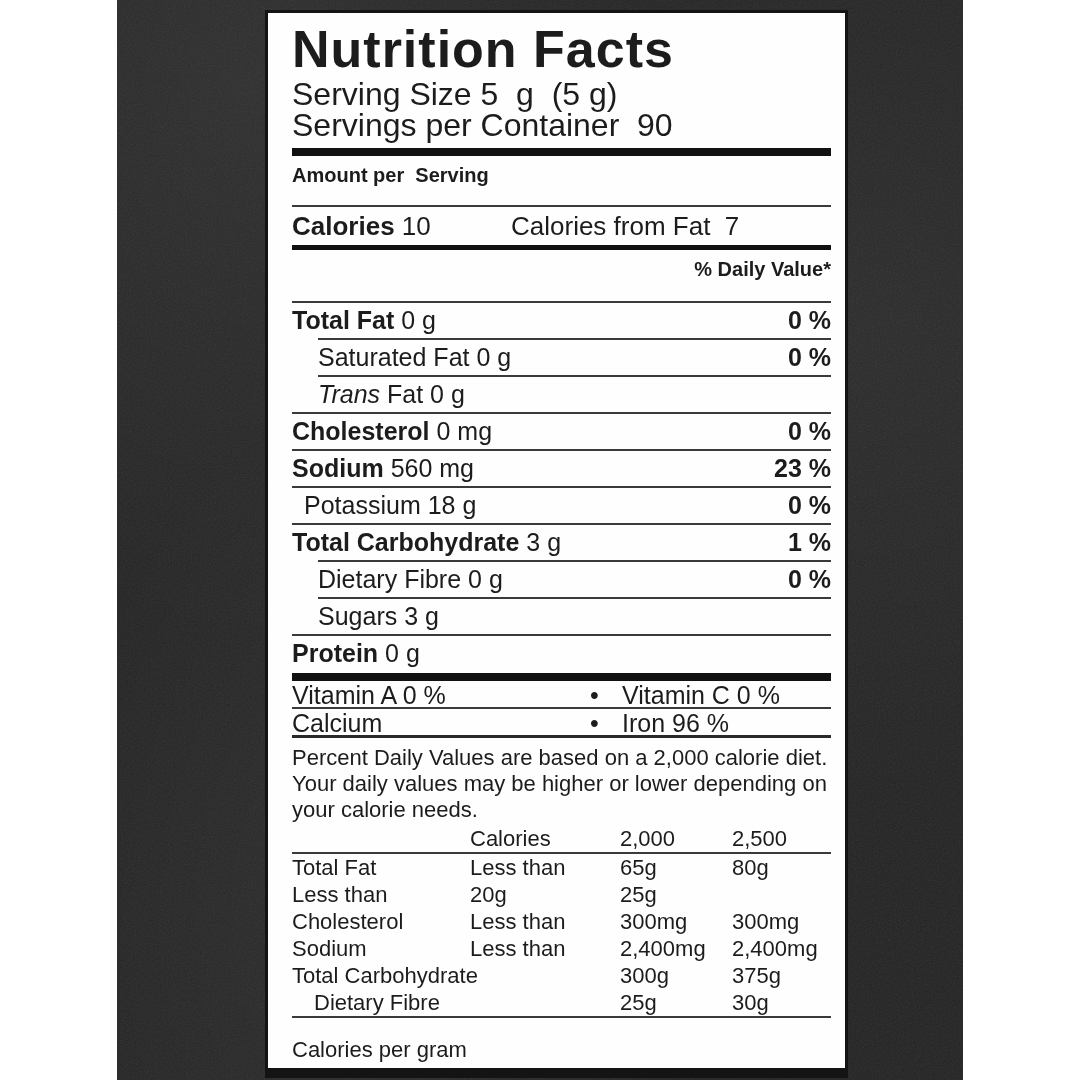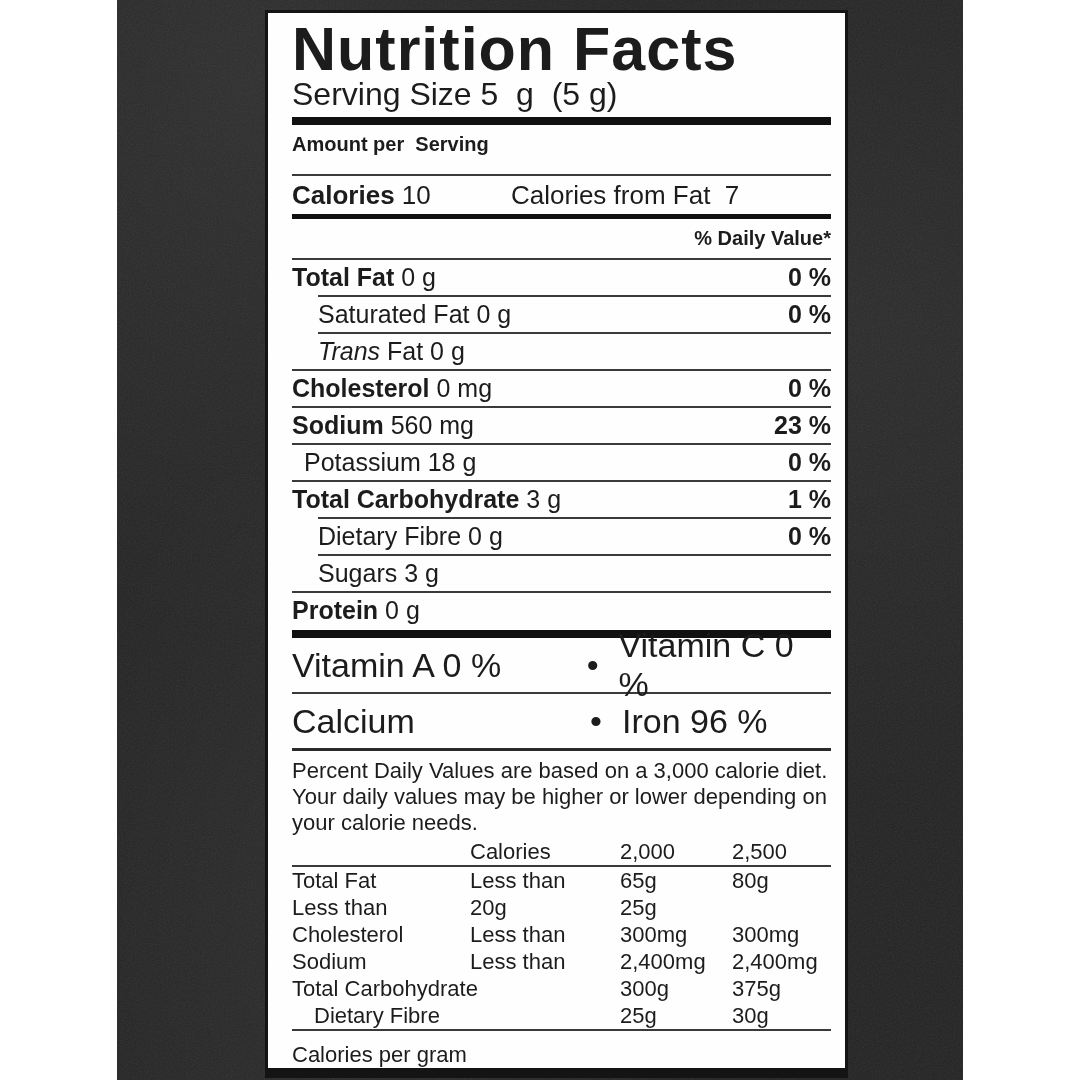--- a/index.html
+++ b/index.html
@@ -16,53 +16,53 @@
              #232323; }
   .tex { position:absolute; left:0; top:0; }
 
   
   .nf { position:absolute; left:148px; top:10px; width:583px; height:1068px;
         background:#fefefe; color:#1c1c1c; overflow:hidden;
         border:3px solid #141414; border-bottom-width:10px;
         padding:6px 14px 4px 24px; }
   .pre { white-space:pre-wrap; }
 
-  .nf-title { font-size:61px; line-height:56px; font-weight:bold; letter-spacing:1px; margin:2px 0 2px; }
+  .nf-title { font-size:52px; line-height:56px; font-weight:bold; letter-spacing:1px; margin:2px 0 2px; }
   .serv { font-size:32px; line-height:31px; }
 
   .bar-thick { height:8px; background:#111; margin-top:7px; }
   .bar-med   { height:5px; background:#111; }
   .sep       { border-top:2px solid #3a3a3a; }
   .sep.ind   { margin-left:26px; }
   .sep-med   { border-top:3px solid #2a2a2a; }
 
   .aps { font-size:20px; font-weight:bold; padding:8px 0 18px; }
 
   .cal-row { display:flex; align-items:center; height:38px; font-size:26px; }
   .cal-left { width:219px; display:flex; }
   .b { font-weight:bold; }
 
-  .dv-head { text-align:right; font-size:20px; font-weight:bold; padding:8px 0 8px; }
+  .dv-head { text-align:right; font-size:20px; font-weight:bold; padding:8px 0 20px; }
 
   .nrow { display:flex; align-items:center; height:35px; font-size:25px; }
   .nrow.ind  { padding-left:26px; }
   .nrow.ind2 { padding-left:12px; }
   .it { font-style:italic; }
   .n-dv { margin-left:auto; font-weight:bold; }
 
-  .vrow { display:flex; align-items:center; height:54px; font-size:34px; }
+  .vrow { display:flex; align-items:flex-start; height:26px; font-size:25px; }
   .v-left { width:298px; }
   .v-b { width:32px; }
 
   .fn-text { font-size:22px; line-height:26px; padding:7px 0 2px; }
   .frow { display:grid; grid-template-columns:178px 150px 112px 1fr;
           font-size:22px; line-height:27px; height:27px; align-items:center; }
   .frow .ind { padding-left:22px; }
 
-  .cpg-title { font-size:22px; line-height:27px; padding-top:10px; }
+  .cpg-title { font-size:22px; line-height:27px; padding-top:18px; }
   .cpg-items { display:flex; justify-content:space-between; width:516px;
                padding-left:18px; font-size:22px; line-height:27px; }
 </style>
 </head>
 <body>
 
 <div class="stage">
   <div class="photo">
     <svg class="tex" width="846" height="1080" aria-hidden="true">
       <filter id="nz">
@@ -71,20 +71,21 @@
         <feComponentTransfer>
             <feFuncA type="linear" slope="0.16"></feFuncA>
           </feComponentTransfer>
       </filter>
       <rect width="846" height="1080" filter="url(#nz)" opacity="0.7"></rect>
     </svg>
 
     <div class="nf">
       <div class="nf-title">Nutrition Facts</div>
       <div class="serv pre">Serving Size 5  g  (5 g)</div>
+      <div class="serv pre">Servings per Container  90</div>
 
       <div class="bar-thick"></div>
       <div class="aps pre">Amount per  Serving</div>
       <div class="sep"></div>
 
       <div class="cal-row">
         <span class="cal-left">
           <span class="b">Calories</span>
           <span class="pre"> 10</span>
         </span>
@@ -173,21 +174,21 @@
         <span>Vitamin C 0 %</span>
       </div>
       <div class="sep"></div>
       <div class="vrow">
         <span class="v-left">Calcium</span>
         <span class="v-b">•</span>
         <span>Iron 96 %</span>
       </div>
       <div class="sep-med"></div>
 
-      <div class="fn-text">Percent Daily Values are based on a 3,000 calorie diet. Your daily values may be higher or lower depending on your calorie needs.</div>
+      <div class="fn-text">Percent Daily Values are based on a 2,000 calorie diet. Your daily values may be higher or lower depending on your calorie needs.</div>
 
       <div class="frow">
         <span></span>
         <span>Calories</span>
         <span>2,000</span>
         <span>2,500</span>
       </div>
       <div class="sep"></div>
 
       <div class="frow">

